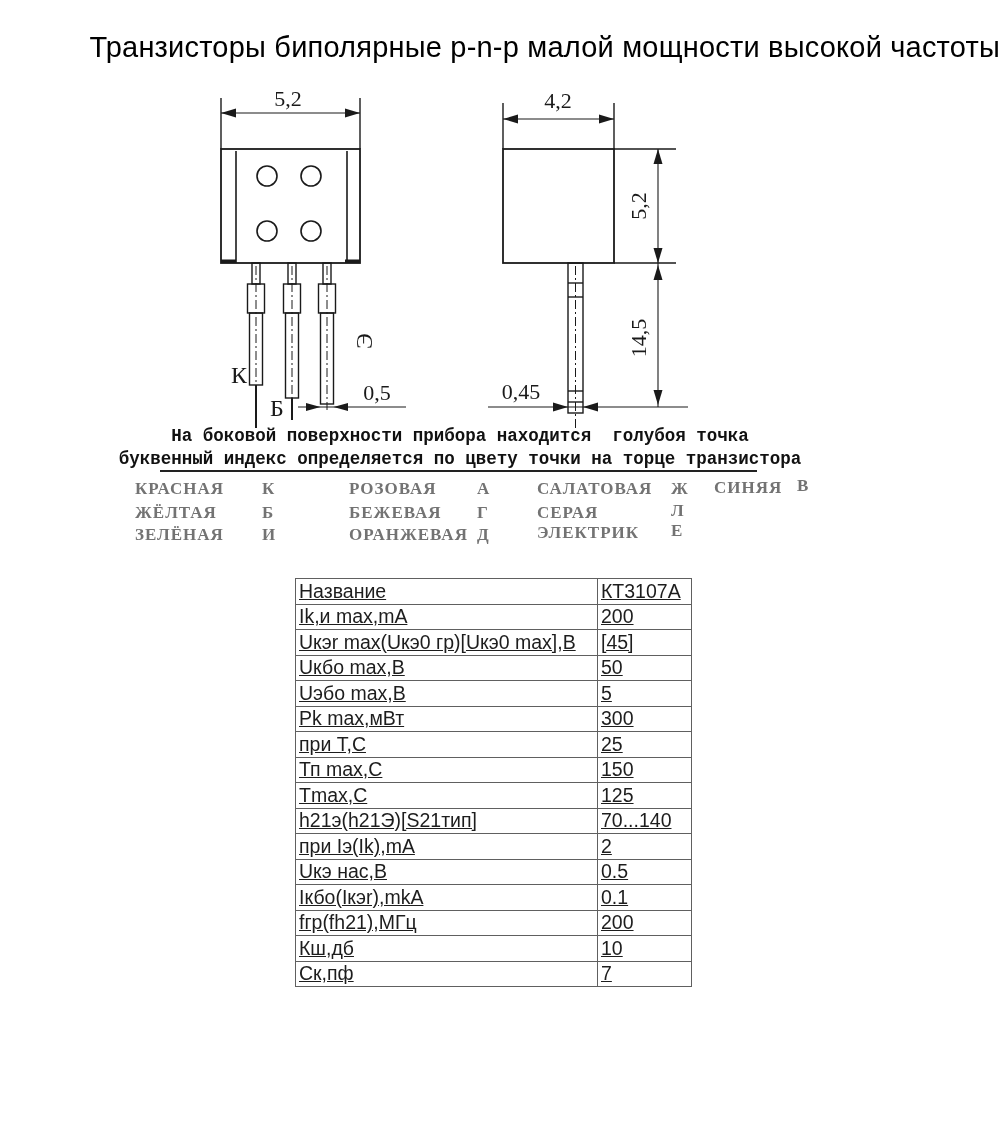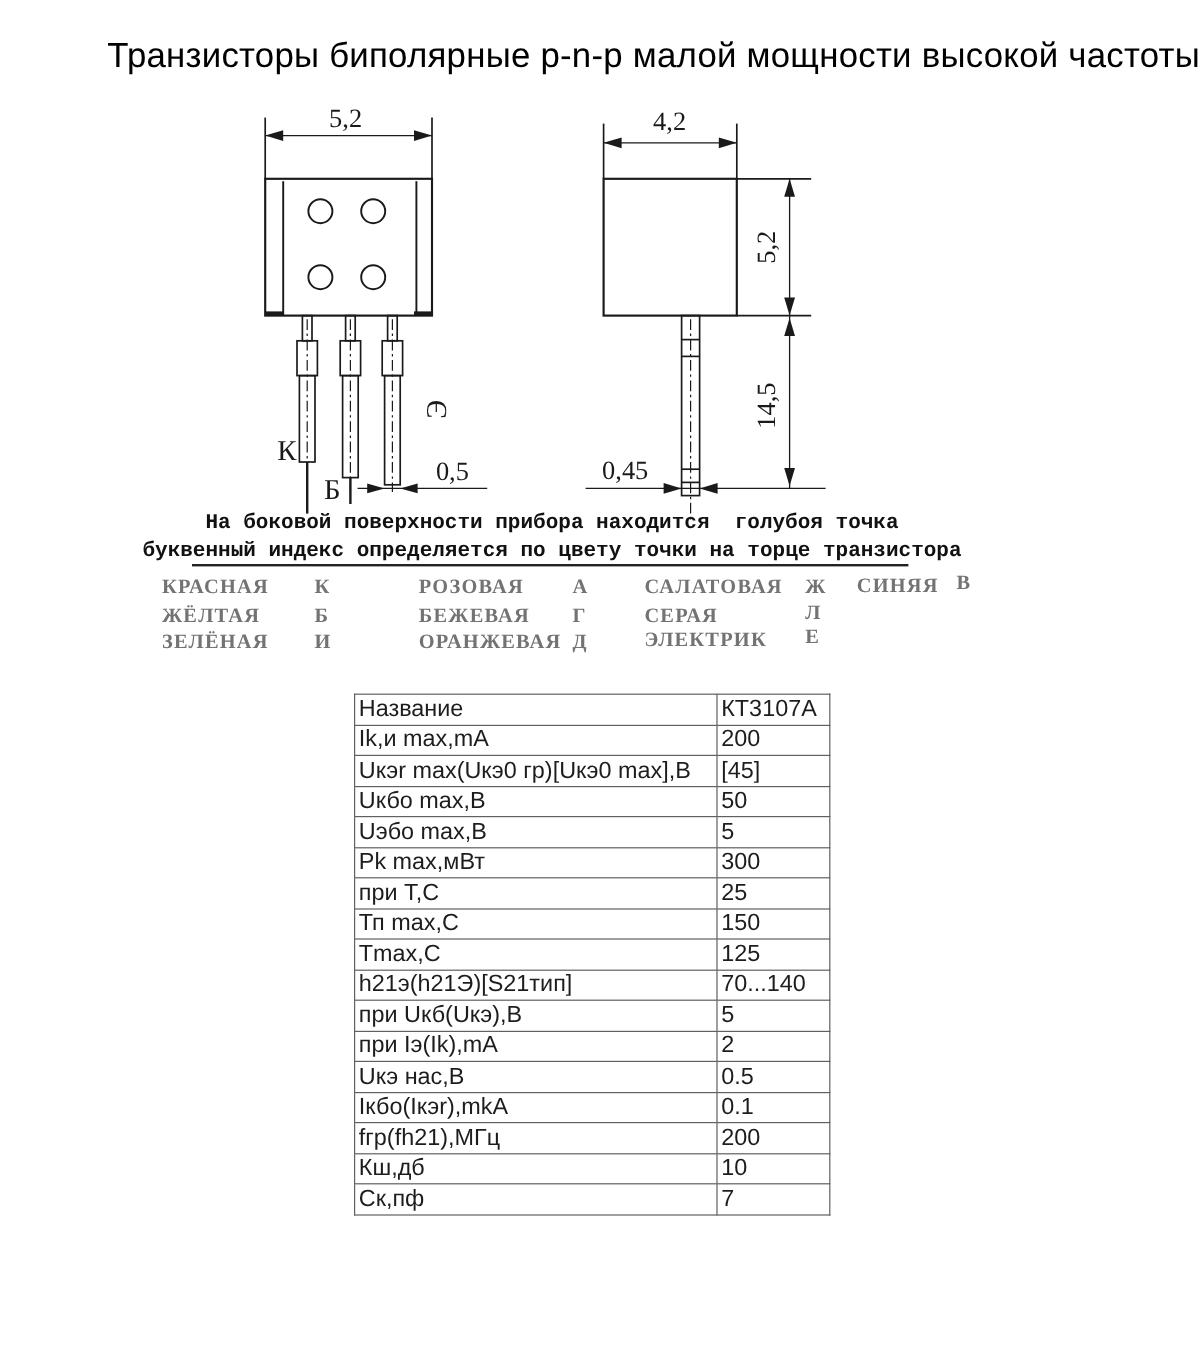--- a/index.html
+++ b/index.html
@@ -23,21 +23,21 @@
   .ct{
     position:absolute;font-family:"Liberation Serif",serif;font-weight:bold;
     font-size:17px;color:#737373;letter-spacing:1px;white-space:nowrap;
   }
   table.spec{
     position:absolute;left:295px;top:578px;width:396px;
     border-collapse:collapse;table-layout:fixed;
   }
   table.spec td{
     border:1px solid #606060;height:24.5px;padding:0 18px 0 3px;
-    font-size:19.5px;line-height:23px;color:#1d1d1d;white-space:nowrap;overflow:hidden;
+    font-size:19.5px;line-height:23px;color:#1d1d1d;white-space:nowrap;overflow:hidden;text-decoration:underline;
   }
   table.spec col.c1{width:302px;}
   table.spec col.c2{width:94px;}
 </style>
 </head>
 <body>
 
 <div class="page-title">Транзисторы биполярные p-n-p малой мощности высокой частоты</div>
 
 <svg width="1000" height="470" viewBox="0 0 1000 470" style="position:absolute;top:0;left:0;" fill="none" stroke="#1a1a1a" stroke-width="1.4">
@@ -205,24 +205,20 @@
       </tr>
     <tr>
         <td>Tmax,C</td>
         <td>125</td>
       </tr>
     <tr>
         <td>h21э(h21Э)[S21тип]</td>
         <td>70...140</td>
       </tr>
     <tr>
-        <td>при Uкб(Uкэ),В</td>
-        <td>5</td>
-      </tr>
-    <tr>
         <td>при Iэ(Ik),mA</td>
         <td>2</td>
       </tr>
     <tr>
         <td>Uкэ нас,В</td>
         <td>0.5</td>
       </tr>
     <tr>
         <td>Iкбо(Iкэr),mkA</td>
         <td>0.1</td>

